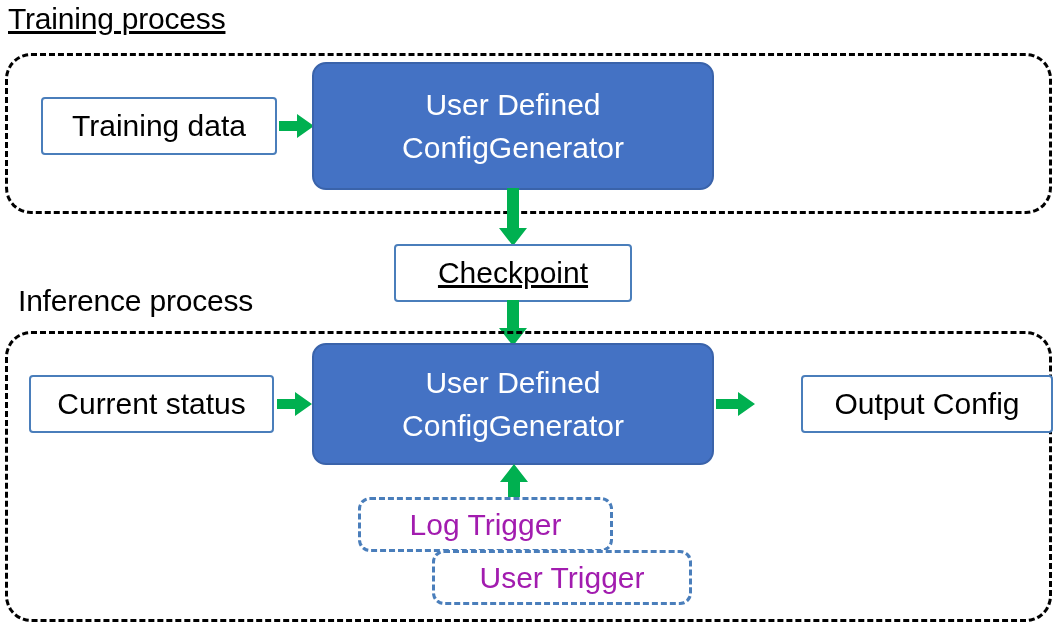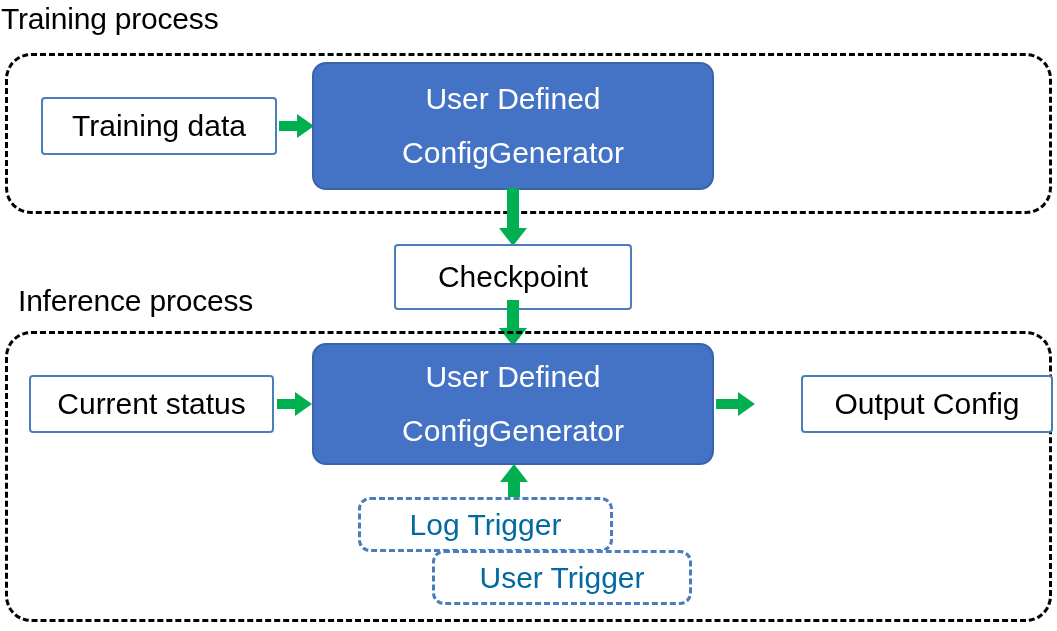--- a/index.html
+++ b/index.html
@@ -57,66 +57,66 @@
     color: #000000;
     font-size: 30px;
     line-height: 34px;
   }
 
   .node.primary {
     background: #4472C4;
     border: 2px solid #3A63AA;
     color: #ffffff;
     font-size: 30px;
-    line-height: 54px;
+    line-height: 43px;
     border-radius: 14px;
   }
 
   .node.trigger {
     background: #ffffff;
     border: 3px dashed #4A7EBB;
-    color: #0369a1;
+    color: #a21caf;
     font-size: 30px;
     line-height: 34px;
     border-radius: 12px;
   }
 
   
   .arrow {
     position: absolute;
   }
   .arrow svg { display: block; }
 </style>
 </head>
 <body>
 
 <div id="canvas">
 
-  <div class="group-label" style="left:1px; top:3px;">Training process</div>
+  <div class="group-label" style="left:8px; top:3px;text-decoration:underline;">Training process</div>
 
   <div class="process-container" style="left:5px; top:53px; width:1047px; height:161px;"></div>
 
   <div class="node plain" style="left:41px; top:97px; width:236px; height:58px;">Training data</div>
 
   <div class="arrow" style="left:279px; top:113px;">
     <svg width="36" height="26" viewBox="0 0 36 26" aria-hidden="true">
       <path d="M0 8 H18 V1 L35 13 L18 25 V18 H0 Z" fill="#00B050"></path>
     </svg>
   </div>
 
   <div class="node primary" style="left:312px; top:62px; width:402px; height:128px;">User Defined
 ConfigGenerator</div>
 
   <div class="arrow" style="left:498px; top:188px;">
     <svg width="30" height="60" viewBox="0 0 30 60" aria-hidden="true">
       <path d="M9 0 H21 V40 H29 L15 58 L1 40 H9 Z" fill="#00B050"></path>
     </svg>
   </div>
 
-  <div class="node plain" style="left:394px; top:244px; width:238px; height:66px;">Checkpoint</div>
+  <div class="node plain" style="left:394px; top:244px; width:238px; height:58px;text-decoration:underline;">Checkpoint</div>
 
   <div class="arrow" style="left:498px; top:300px;">
     <svg width="30" height="48" viewBox="0 0 30 48" aria-hidden="true">
       <path d="M9 0 H21 V28 H29 L15 46 L1 28 H9 Z" fill="#00B050"></path>
     </svg>
   </div>
 
   <div class="group-label" style="left:18px; top:285px;">Inference process</div>
 
   <div class="process-container" style="left:5px; top:331px; width:1047px; height:291px;"></div>

